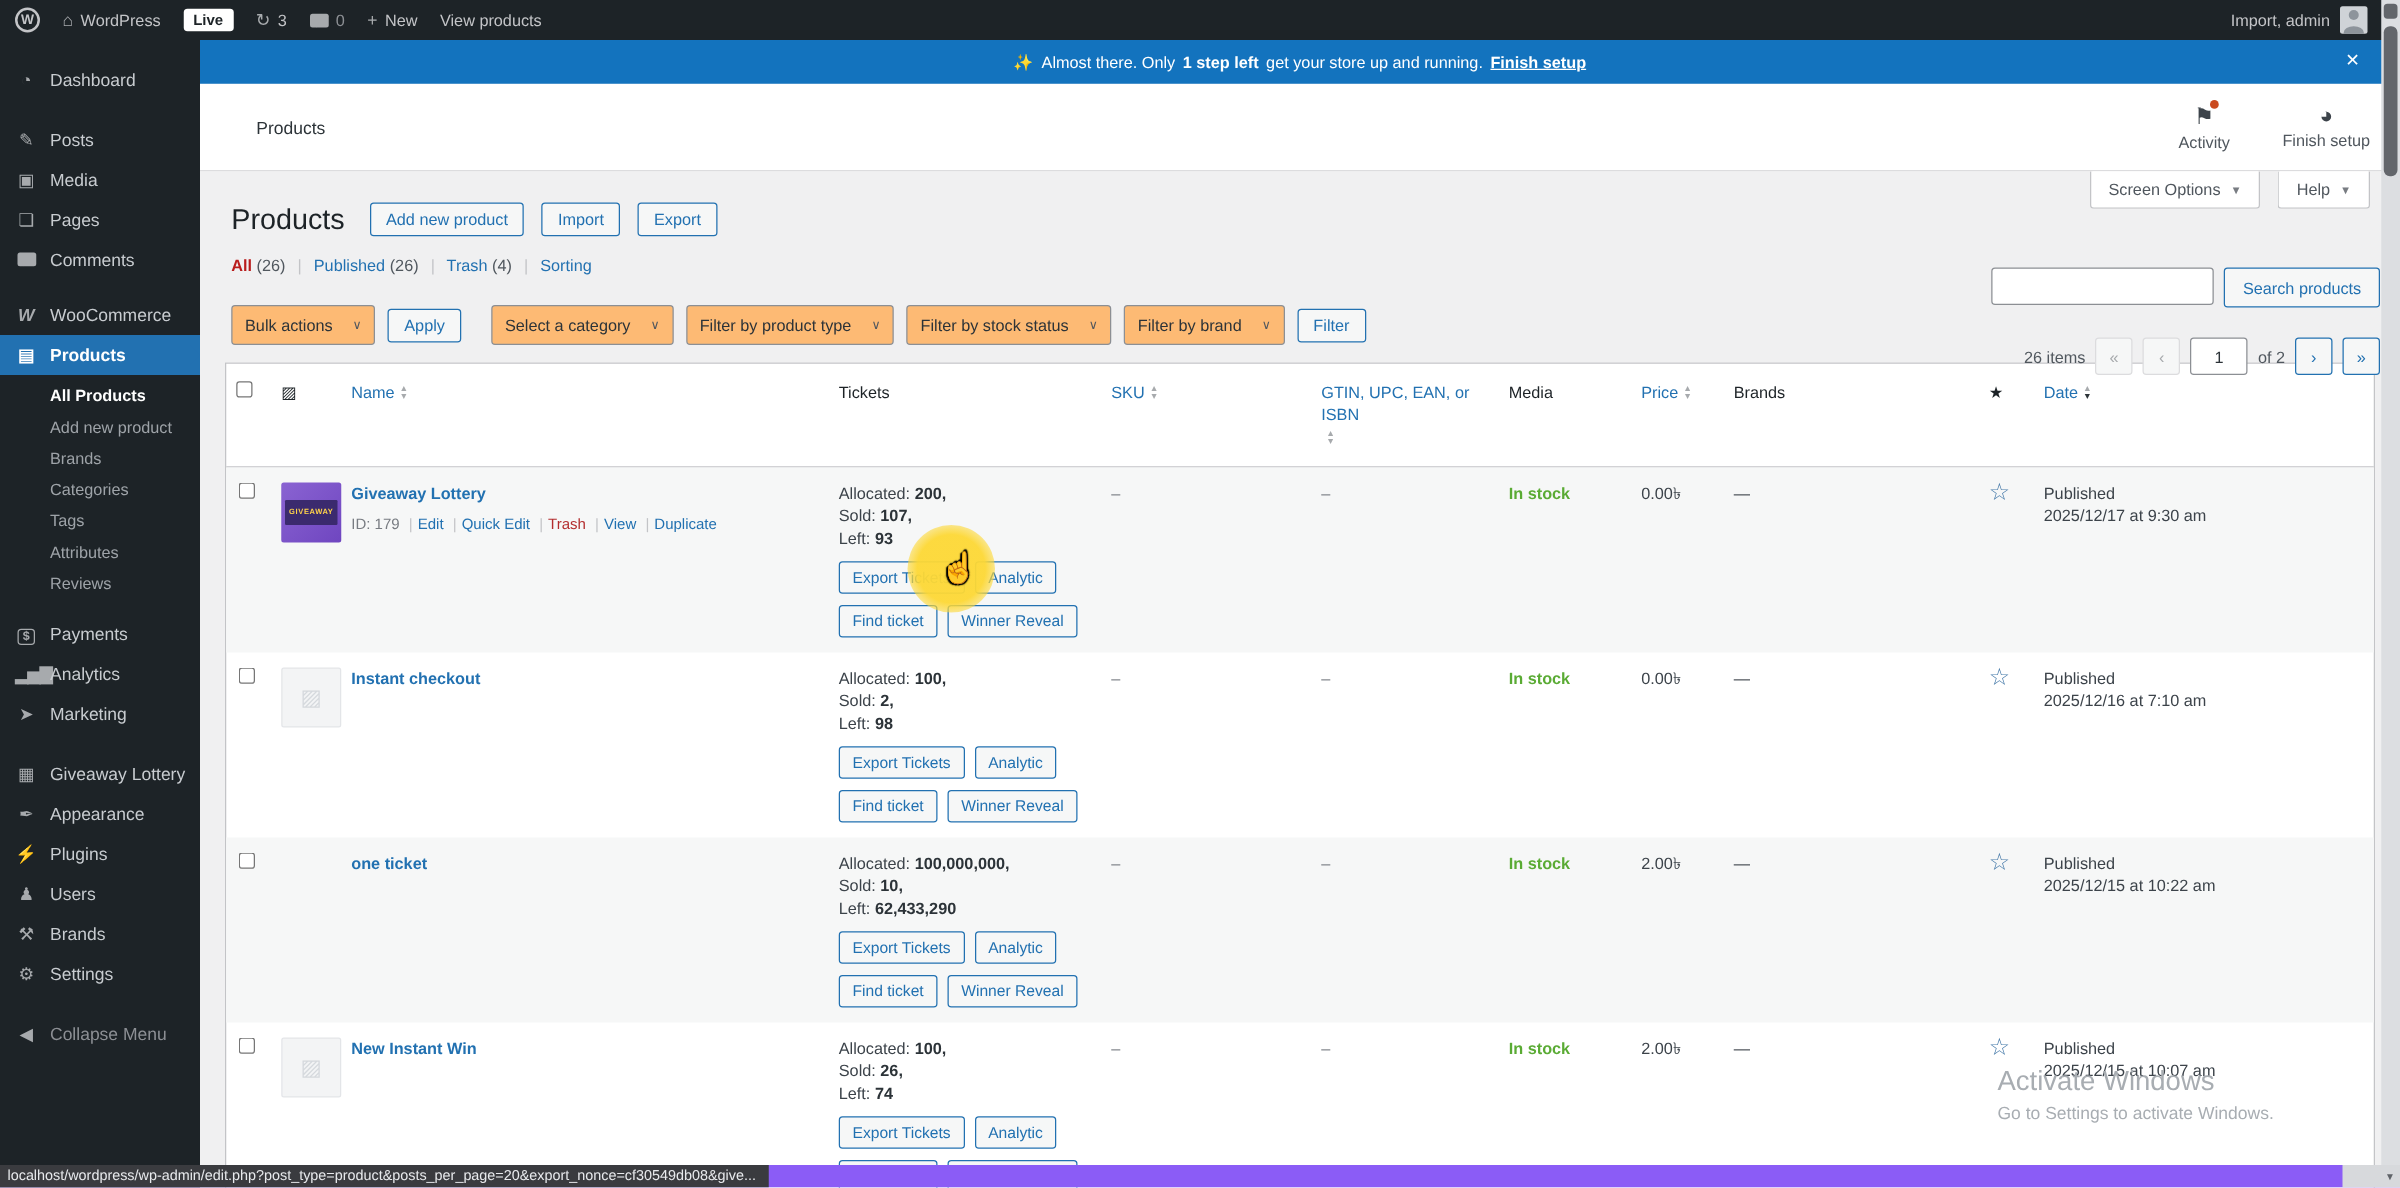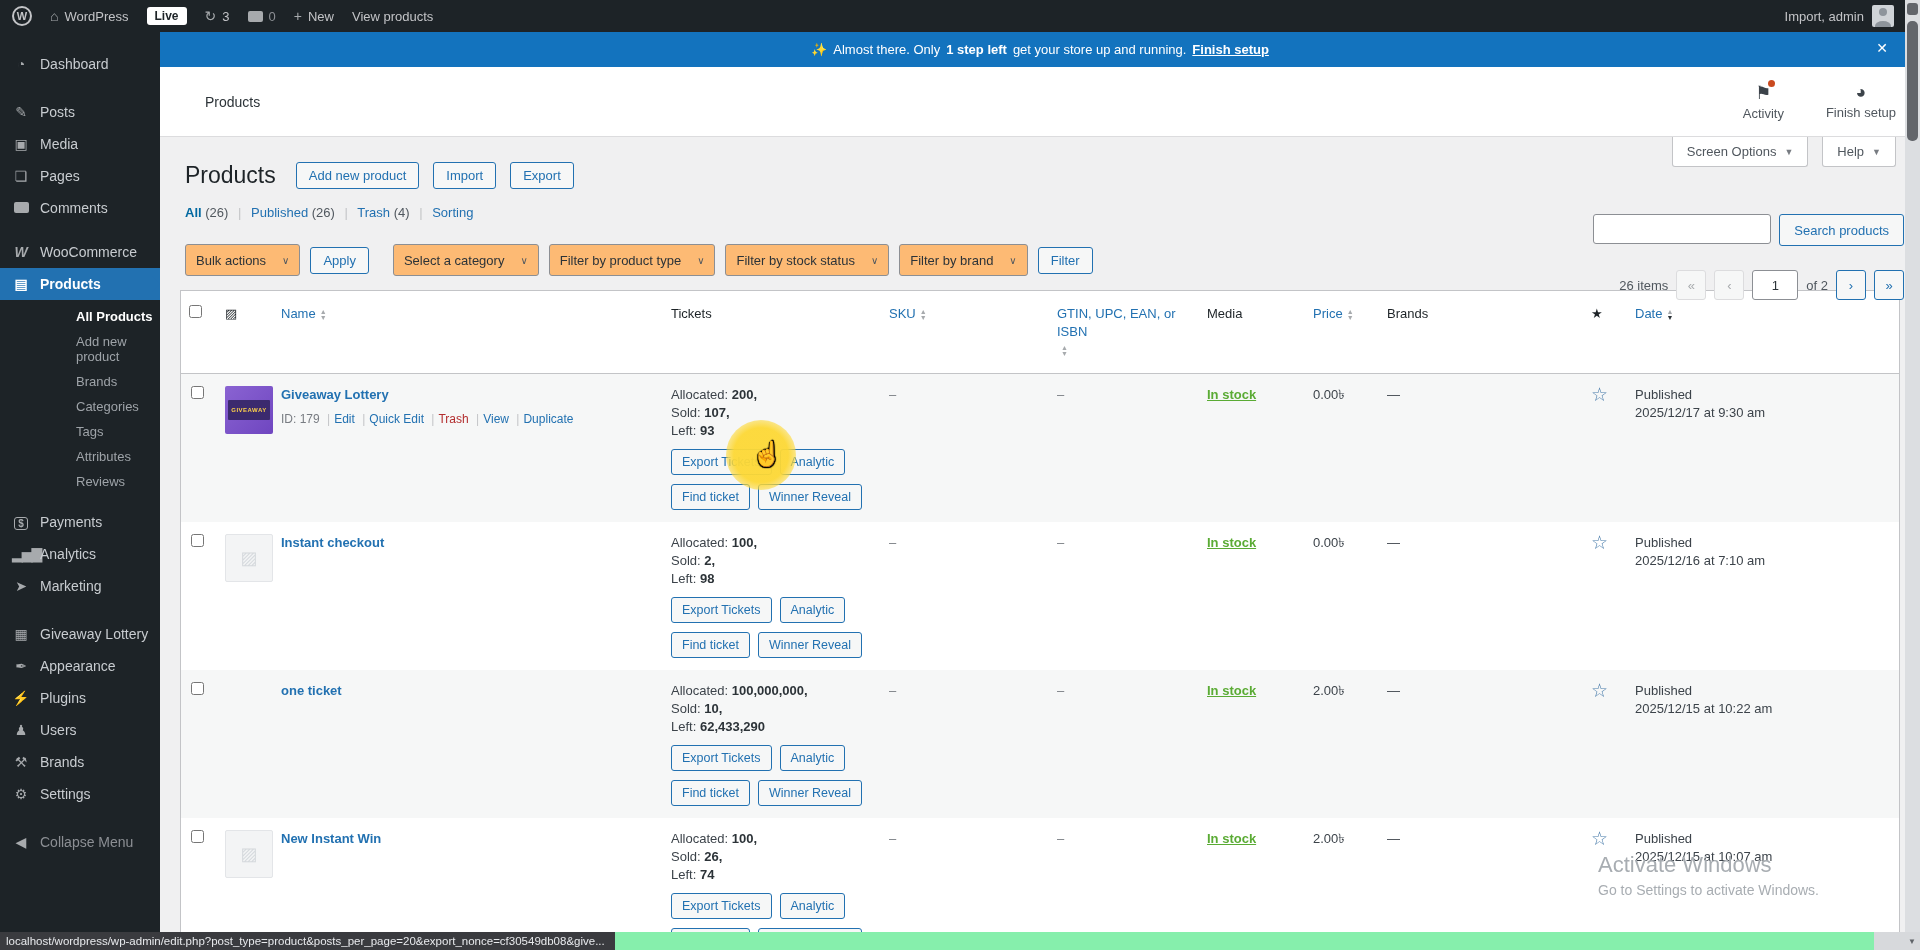--- a/index.html
+++ b/index.html
@@ -24,21 +24,21 @@
 
   
   #sidebar { position:absolute; top:32px; left:0; width:160px; bottom:0; background:#1d2327; color:#c8ccd0; font-size:14px; z-index:20; }
   .menu-item { display:flex; align-items:center; gap:10px; padding:8px 8px 8px 12px; position:relative; }
   .menu-item .mico { width:18px; text-align:center; color:#a7aaad; font-size:14px; flex:none; }
   .menu-item.active { background:#2271b1; color:#fff; font-weight:bold; }
   .menu-item.active .mico { color:#fff; }
   .menu-item.active::after { content:""; position:absolute; right:-8px; top:50%; margin-top:-8px; border:8px solid transparent; border-left-color:#2271b1; }
   .gap-sm { margin-top:12px; }
   .gap-md { margin-top:16px; }
-  .submenu { padding:4px 0 12px 40px; font-size:13px;margin-left:36px; }
+  .submenu { padding:4px 0 12px 40px; font-size:13px; }
   .submenu .sitem { padding:5px 0; color:#9ea3a8; }
   .submenu .sitem.current { color:#ffffff; font-weight:bold; }
   .pay-ico { border:1.5px solid #a7aaad; border-radius:3px; font-size:10px; padding:0 3px; font-weight:bold; }
   .bars-ico { font-size:9px; letter-spacing:-1px; }
   .collapse-item { color:#8c8f94; }
 
   
   #main { position:absolute; left:160px; top:32px; right:0; bottom:0; }
   #banner { height:35px; background:#1373be; color:#fff; display:flex; align-items:center; justify-content:center; gap:6px; font-size:13px; position:relative; }
   #banner .spark { color:#f5a623; }
@@ -59,21 +59,21 @@
 
   #content { position:absolute; top:106px; left:0; right:0; bottom:0; }
 
   .h1row { display:flex; align-items:center; gap:14px; margin:24px 0 0 25px; }
   h1.pagetitle { font-size:23px; font-weight:400; color:#1d2327; margin-right:6px; }
   .page-btn { background:#f6f7f7; border:1px solid #2271b1; color:#2271b1; border-radius:3px; padding:5px 12px; font-size:13px; font-family:inherit; cursor:pointer; }
 
   .views { margin:16px 0 0 25px; font-size:13px; color:#646970; }
   .views a { color:#2271b1; }
   .views .count { color:#50575e; }
-  .views .current { color:#0369a1; font-weight:bold; }
+  .views .current { color:#b91c1c; font-weight:bold; }
   .views .sep { color:#c3c4c7; margin:0 6px; }
 
   #searchbox { position:absolute; top:76px; right:16px; display:flex; gap:8px; }
   #searchbox input { width:178px; height:30px; border:1px solid #8c8f94; border-radius:3px; background:#fff; padding:0 8px; font-family:inherit; }
   #searchbox button { height:32px; background:#f6f7f7; border:1px solid #2271b1; color:#2271b1; border-radius:3px; padding:0 14px; font-size:13px; font-family:inherit; cursor:pointer; }
 
   .tablenav { display:flex; align-items:center; gap:10px; margin:24px 0 0 25px; }
   .wpselect { background:#fdba74; border:1px solid #8c8f94; border-radius:3px; height:32px; display:flex; align-items:center; gap:16px; padding:0 10px; font-size:13px; color:#2c3338; cursor:pointer; }
   .wpselect .chev { font-size:10px; color:#50575e; }
   .nav-right { position:absolute; top:132px; right:16px; display:flex; align-items:center; gap:8px; font-size:13px; color:#50575e; }
@@ -107,33 +107,33 @@
   .row-actions a { color:#2271b1;margin-top:20px; }
   .row-actions a.trash { color:#b32d2e; }
   .row-actions .sep { color:#c3c4c7; margin:0 4px; }
 
   .tline { color:#3c434a; }
   .tline b { color:#2c3338; }
   .btnrow { display:flex; gap:8px; margin-top:9px; }
   .wc-btn { background:#f6f7f7; border:1px solid #2271b1; color:#2271b1; border-radius:3px; padding:5px 10px; font-size:12.5px; font-family:inherit; cursor:pointer; white-space:nowrap; }
 
   .muted { color:#787c82; }
-  .instock { color:#5aab34; font-weight:600;text-decoration:underline; }
+  .instock { color:#5aab34; font-weight:600; }
   .rowstar { font-size:19px; color:#4a7dab; cursor:pointer; line-height:18px; }
   .datecell div { color:#3c434a; }
 
   
   #click-hl { position:absolute; left:726px; top:420px; width:70px; height:70px; border-radius:50%; background:radial-gradient(circle,rgba(253,216,53,.95) 55%,rgba(253,216,53,.35) 80%,rgba(253,216,53,0) 100%); z-index:60; pointer-events:none; }
   #cursor { position:absolute; left:752px; top:440px; font-size:24px; color:#fff; text-shadow:0 0 1px #000,1px 1px 1px #000,-1px 1px 1px #000,1px -1px 1px #000; z-index:61; }
 
   #watermark { position:absolute; left:1598px; top:852px; color:#a8adb2; z-index:40; }
   #watermark .l1 { font-size:22px; }
   #watermark .l2 { font-size:14px; margin-top:4px; }
 
-  #statusbar { position:absolute; left:0; right:0; bottom:0; height:18px; background:#86efac; z-index:70; display:flex; }
+  #statusbar { position:absolute; left:0; right:0; bottom:0; height:18px; background:#8b5cf6; z-index:70; display:flex; }
   #statusbar .url { color:#e8eaed; font-size:11.5px; padding-left:6px; background:#3a3b3f; height:18px; line-height:18px; padding-right:10px; }
   #sb-corner { position:absolute; right:0; bottom:0; width:46px; height:18px; background:#d7d9dc; z-index:71; display:flex; align-items:center; justify-content:flex-end; }
   #sb-corner span { color:#5f6368; font-size:8px; margin-right:4px; }
 
   #vscroll { position:absolute; right:0; top:0; width:15px; bottom:18px; background:#dcdee1; z-index:65; }
   #vscroll .arrow { width:11px; height:12px; margin:3px auto 0 auto; background:#63666b; border-radius:3px; }
   #vscroll .thumbbar { width:11px; height:120px; margin:6px auto 0 auto; background:#63666b; border-radius:5px; }
 </style>
 </head>
 <body>

